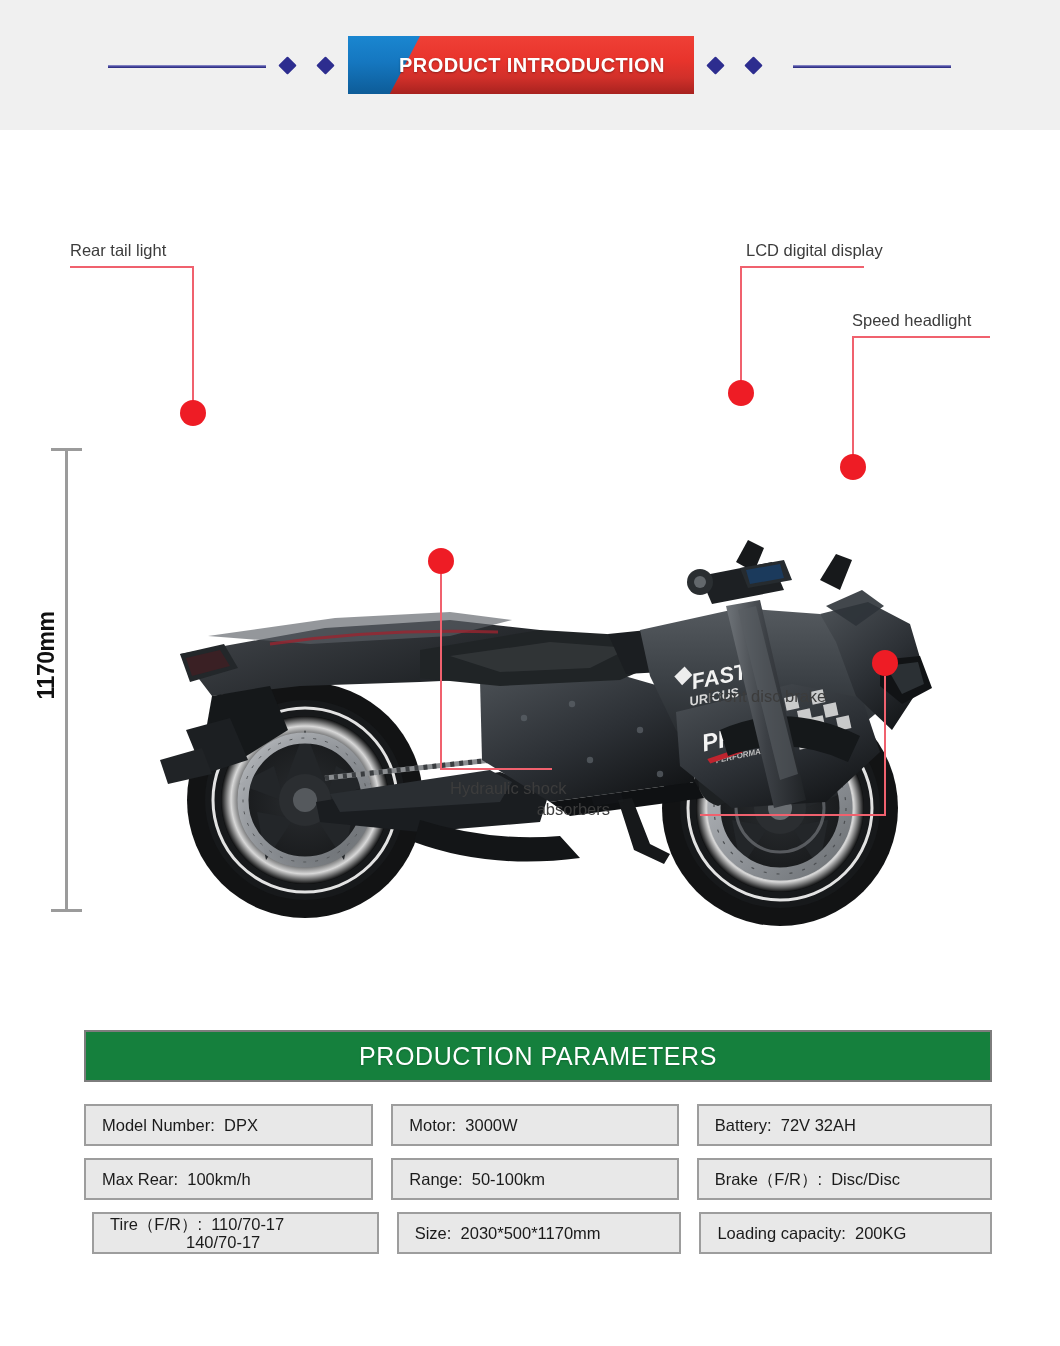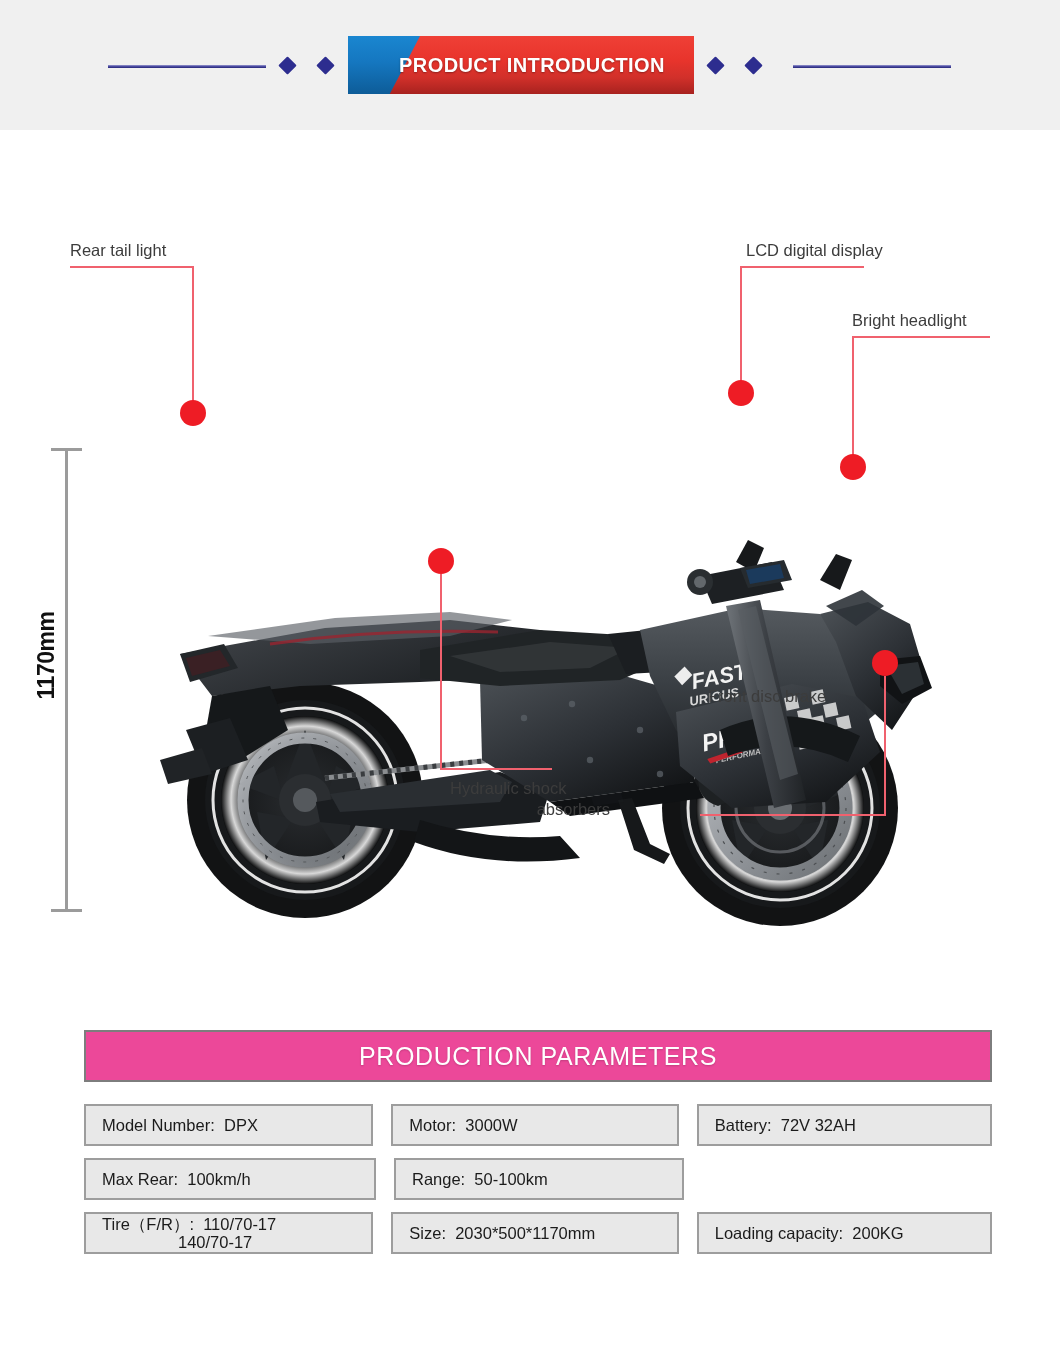--- a/index.html
+++ b/index.html
@@ -96,41 +96,41 @@
   .cl-v { position: absolute; width: 2px; background: #f0616e; }
   .cl-dot {
     position: absolute; width: 26px; height: 26px; border-radius: 50%;
     background: #ee1c25;
   }
 
   
   .params { position: absolute; left: 0; top: 1000px; width: 1060px; height: 346px; background:#fff; }
   .params-header {
     position: absolute; left: 84px; top: 30px; width: 908px; height: 52px;
-    background: #ec4899; border: 2px solid #7d7d7d;
+    background: #15803d; border: 2px solid #7d7d7d;
     display: flex; align-items: center; justify-content: center;
   }
   .params-header-text {
     color: #ffffff; font-size: 25px; letter-spacing: 0.6px;
     font-family: "Liberation Sans", sans-serif;
     text-shadow: 0 1px 2px rgba(0,0,0,.18);
   }
   .param-grid { position: absolute; left: 84px; top: 104px; width: 908px; }
   .param-row { display: flex; gap: 18px; margin-bottom: 12px; }
   .param-cell {
     background: #e8e8e8; border: 2px solid #9d9d9d;
     height: 42px; display: flex; align-items: center;
     padding: 0 0 0 16px; font-size: 16.5px; color: #1b1b1b;
     font-family: "Liberation Sans", sans-serif; white-space: pre;
     line-height: 1.12;
   }
   .param-cell.c1 { width: 292px; text-align: center; }
   .param-cell.c2 { width: 290px; }
   .param-cell.c3 { width: 298px; }
-  .param-cell.two-line { align-items: center; }
+  .param-cell.two-line { align-items: center; margin-left: 8px; }
   .param-cell .two-line-inner { display: flex; flex-direction: column; }
   .param-cell .ln2 { padding-left: 52px; }
 </style>
 </head>
 <body>
 
 <div id="page">
 
   <div class="header-band">
     <div class="rule rule-left"></div>
@@ -328,21 +328,21 @@
     <div class="callout-label" style="left:70px; top:110px;">Rear tail light</div>
     <div class="cl-h" style="left:70px; top:136px; width:124px;"></div>
     <div class="cl-v" style="left:192px; top:136px; height:142px;"></div>
     <div class="cl-dot" style="left:180px; top:270px;"></div>
 
     <div class="callout-label" style="left:702px; top:110px;margin-left:44px;">LCD digital display</div>
     <div class="cl-h" style="left:740px; top:136px; width:124px;"></div>
     <div class="cl-v" style="left:740px; top:136px; height:122px;"></div>
     <div class="cl-dot" style="left:728px; top:250px;"></div>
 
-    <div class="callout-label" style="left:852px; top:180px;">Bright headlight</div>
+    <div class="callout-label" style="left:852px; top:180px;">Speed headlight</div>
     <div class="cl-h" style="left:852px; top:206px; width:138px;"></div>
     <div class="cl-v" style="left:852px; top:206px; height:126px;"></div>
     <div class="cl-dot" style="left:840px; top:324px;"></div>
 
     <div class="cl-dot" style="left:428px; top:418px;"></div>
     <div class="cl-v" style="left:440px; top:444px; height:196px;"></div>
     <div class="cl-h" style="left:440px; top:638px; width:112px;"></div>
     <div class="callout-label" style="left:450px; top:508px; left:450px; top:508px;">
       <div style="position:absolute; left:0; top:140px; width:190px; text-align:left;">
         <div>Hydraulic shock</div>
@@ -369,20 +369,21 @@
     <div class="param-grid">
       <div class="param-row">
         <div class="param-cell c1">Model Number:  DPX</div>
         <div class="param-cell c2">Motor:  3000W</div>
         <div class="param-cell c3">Battery:  72V 32AH</div>
       </div>
 
       <div class="param-row">
         <div class="param-cell c1">Max Rear:  100km/h</div>
         <div class="param-cell c2">Range:  50-100km</div>
+        <div class="param-cell c3">Brake（F/R）:  Disc/Disc</div>
       </div>
 
       <div class="param-row">
         <div class="param-cell c1 two-line">
           <span class="two-line-inner">
             <span>Tire（F/R）:  110/70-17</span>
             <span class="ln2">140/70-17</span>
           </span>
         </div>
         <div class="param-cell c2">Size:  2030*500*1170mm</div>

